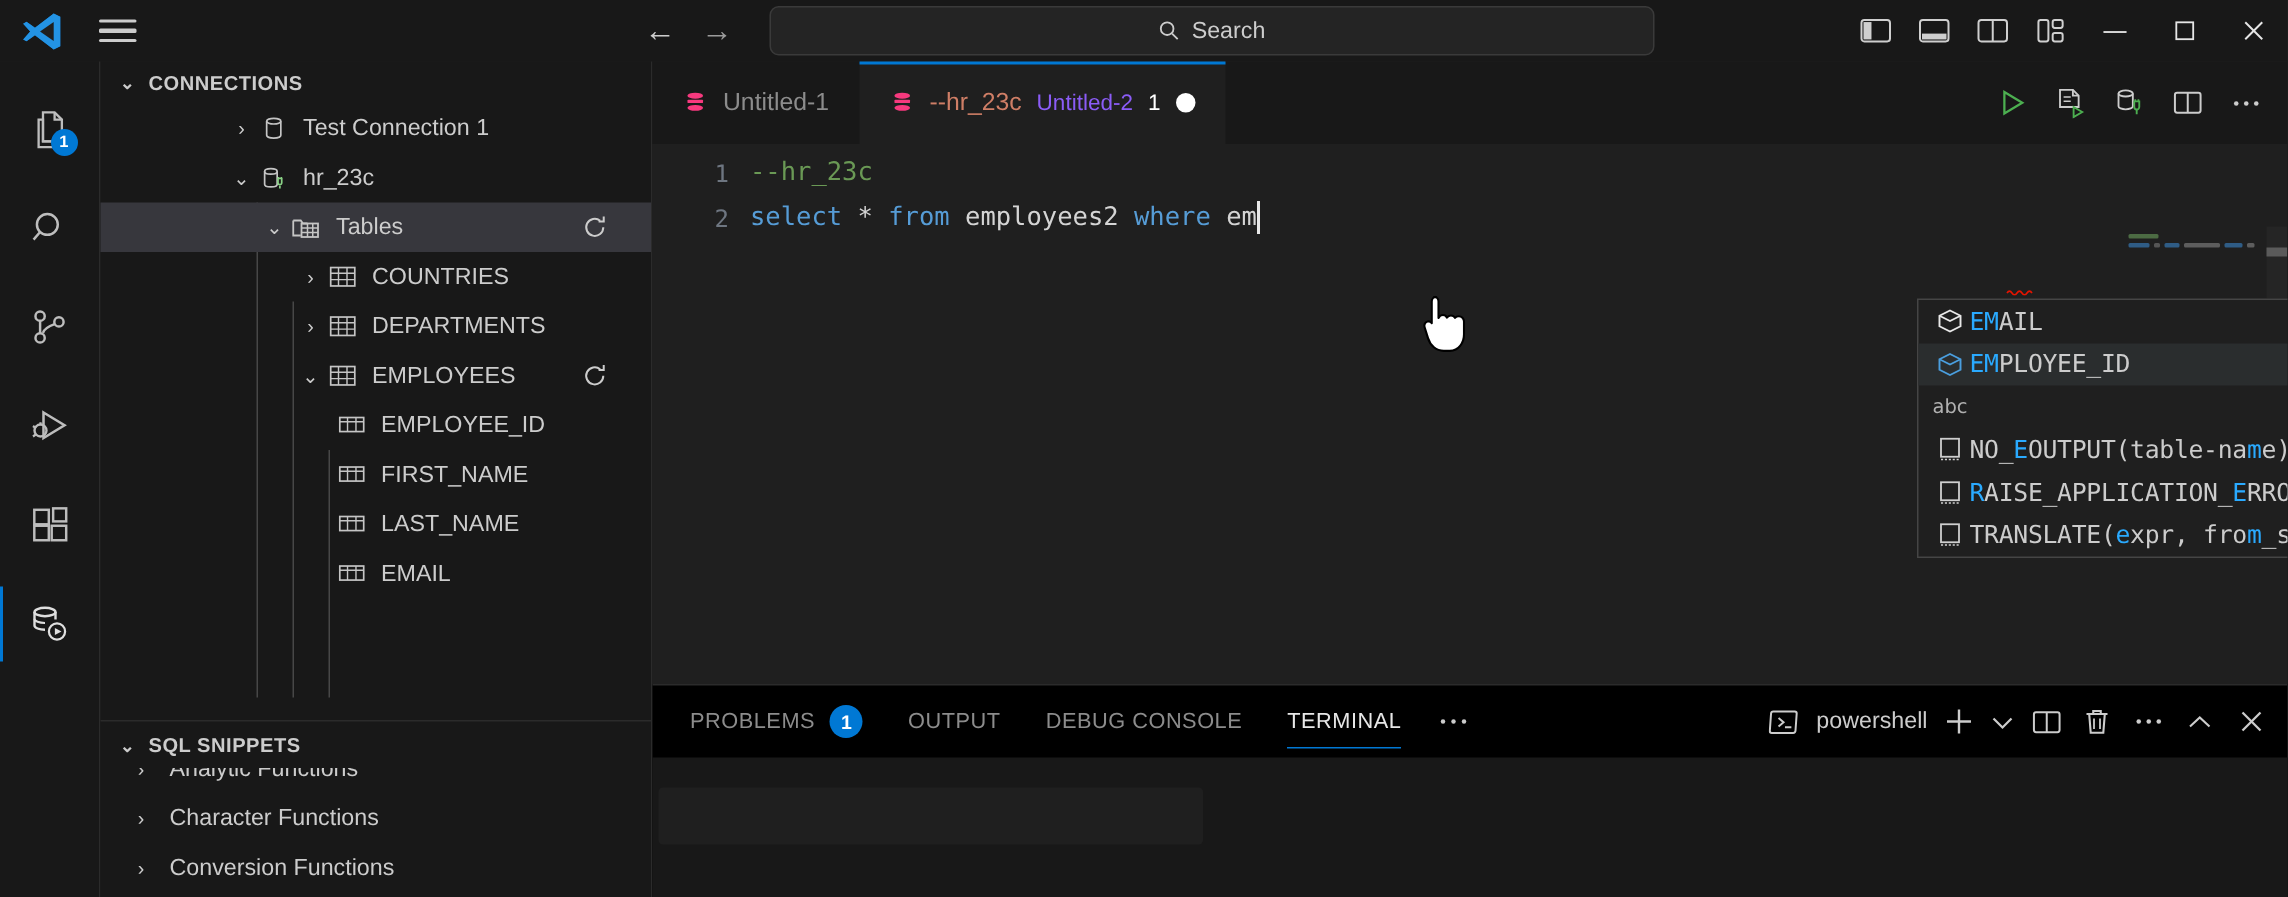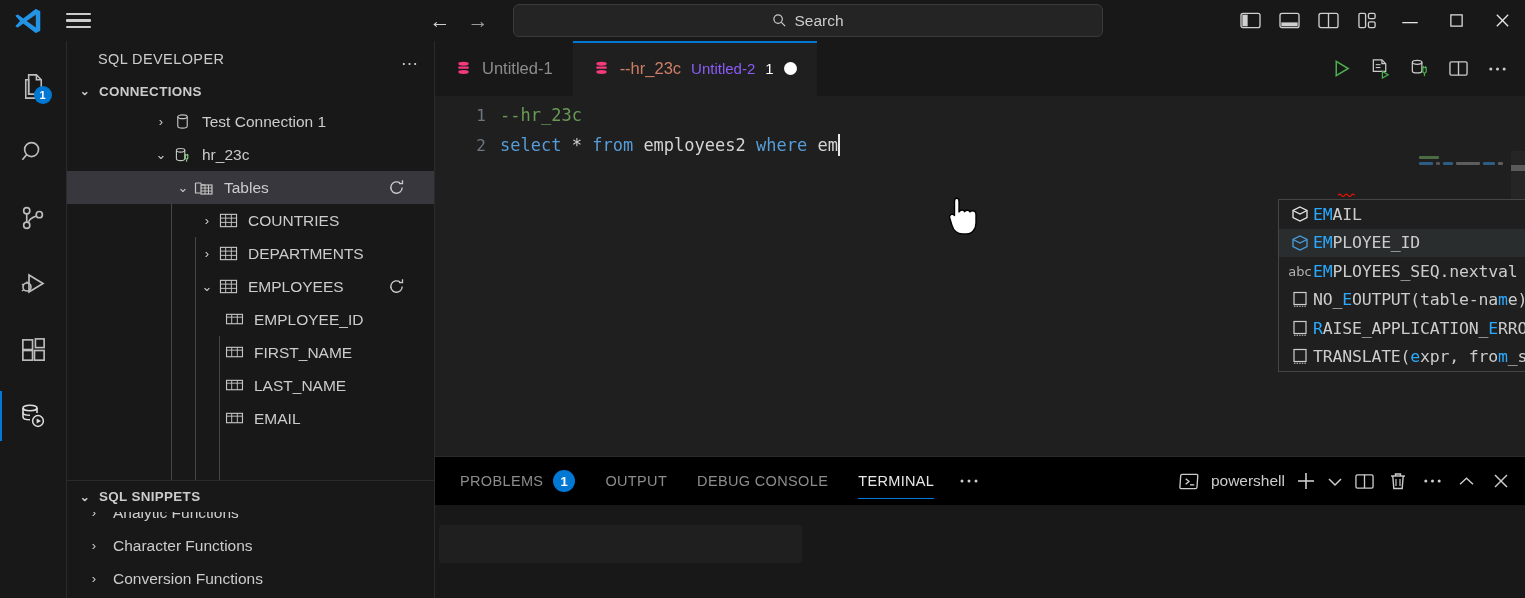--- a/index.html
+++ b/index.html
@@ -290,24 +290,20 @@
         <path d="M5 7 v9 c0 1.6 3.1 2.8 7 2.8" fill="none" stroke="#dedede" stroke-width="1.6"></path>
         <path d="M19 7 v5" fill="none" stroke="#dedede" stroke-width="1.6"></path>
         <path d="M5 11.5 c0 1.6 3.1 2.8 7 2.8" fill="none" stroke="#dedede" stroke-width="1.4"></path>
         <circle cx="20" cy="20" r="5.4" fill="none" stroke="#dedede" stroke-width="1.5"></circle>
         <path d="M18.6 17.6 L23 20 L18.6 22.4 Z" fill="#dedede"></path>
       </svg>
     </div>
   </div>
 
   <div class="sidebar">
-    <div class="sb-header">
-      <span class="sb-title">SQL DEVELOPER</span>
-      <span class="sb-dots">…</span>
-    </div>
 
     <div class="section-head">
       <span class="twisty">⌄</span>
       <span>CONNECTIONS</span>
     </div>
 
     <div class="tree">
       <div class="indent-guide" style="left:104px; top:66px; height:330px;"></div>
       <div class="indent-guide" style="left:128px; top:132px; height:264px;"></div>
       <div class="indent-guide" style="left:152px; top:231px; height:165px;"></div>
@@ -603,21 +599,20 @@
           <svg width="18" height="18" viewBox="0 0 18 18">
             <path d="M9 2 L16 5.5 L16 12.5 L9 16 L2 12.5 L2 5.5 Z" fill="none" stroke="#4a9ede" stroke-width="1.3"></path>
             <path d="M2 5.5 L9 9 L16 5.5" fill="none" stroke="#4a9ede" stroke-width="1.3"></path>
           </svg>
         </span>
         <span class="sug-label"><span class="hl">EM</span><span>PLOYEE_ID</span></span>
       </div>
 
       <div class="sug-row">
         <span class="sug-ico abc">abc</span>
-        <span class="sug-label"><span class="hl">EM</span><span>PLOYEES_SEQ.nextval</span></span>
       </div>
 
       <div class="sug-row">
         <span class="sug-ico">
           <svg width="16" height="17" viewBox="0 0 16 17">
             <rect x="2" y="1.5" width="12" height="12" fill="none" stroke="#cfcfcf" stroke-width="1.2"></rect>
             <line x1="2" y1="15.3" x2="14" y2="15.3" stroke="#cfcfcf" stroke-width="1.1" stroke-dasharray="1.4 1.2"></line>
           </svg>
         </span>
         <span class="sug-label"><span>NO_</span><span class="hl">E</span><span>OUTPUT(table-na</span><span class="hl">m</span><span>e)</span></span>

